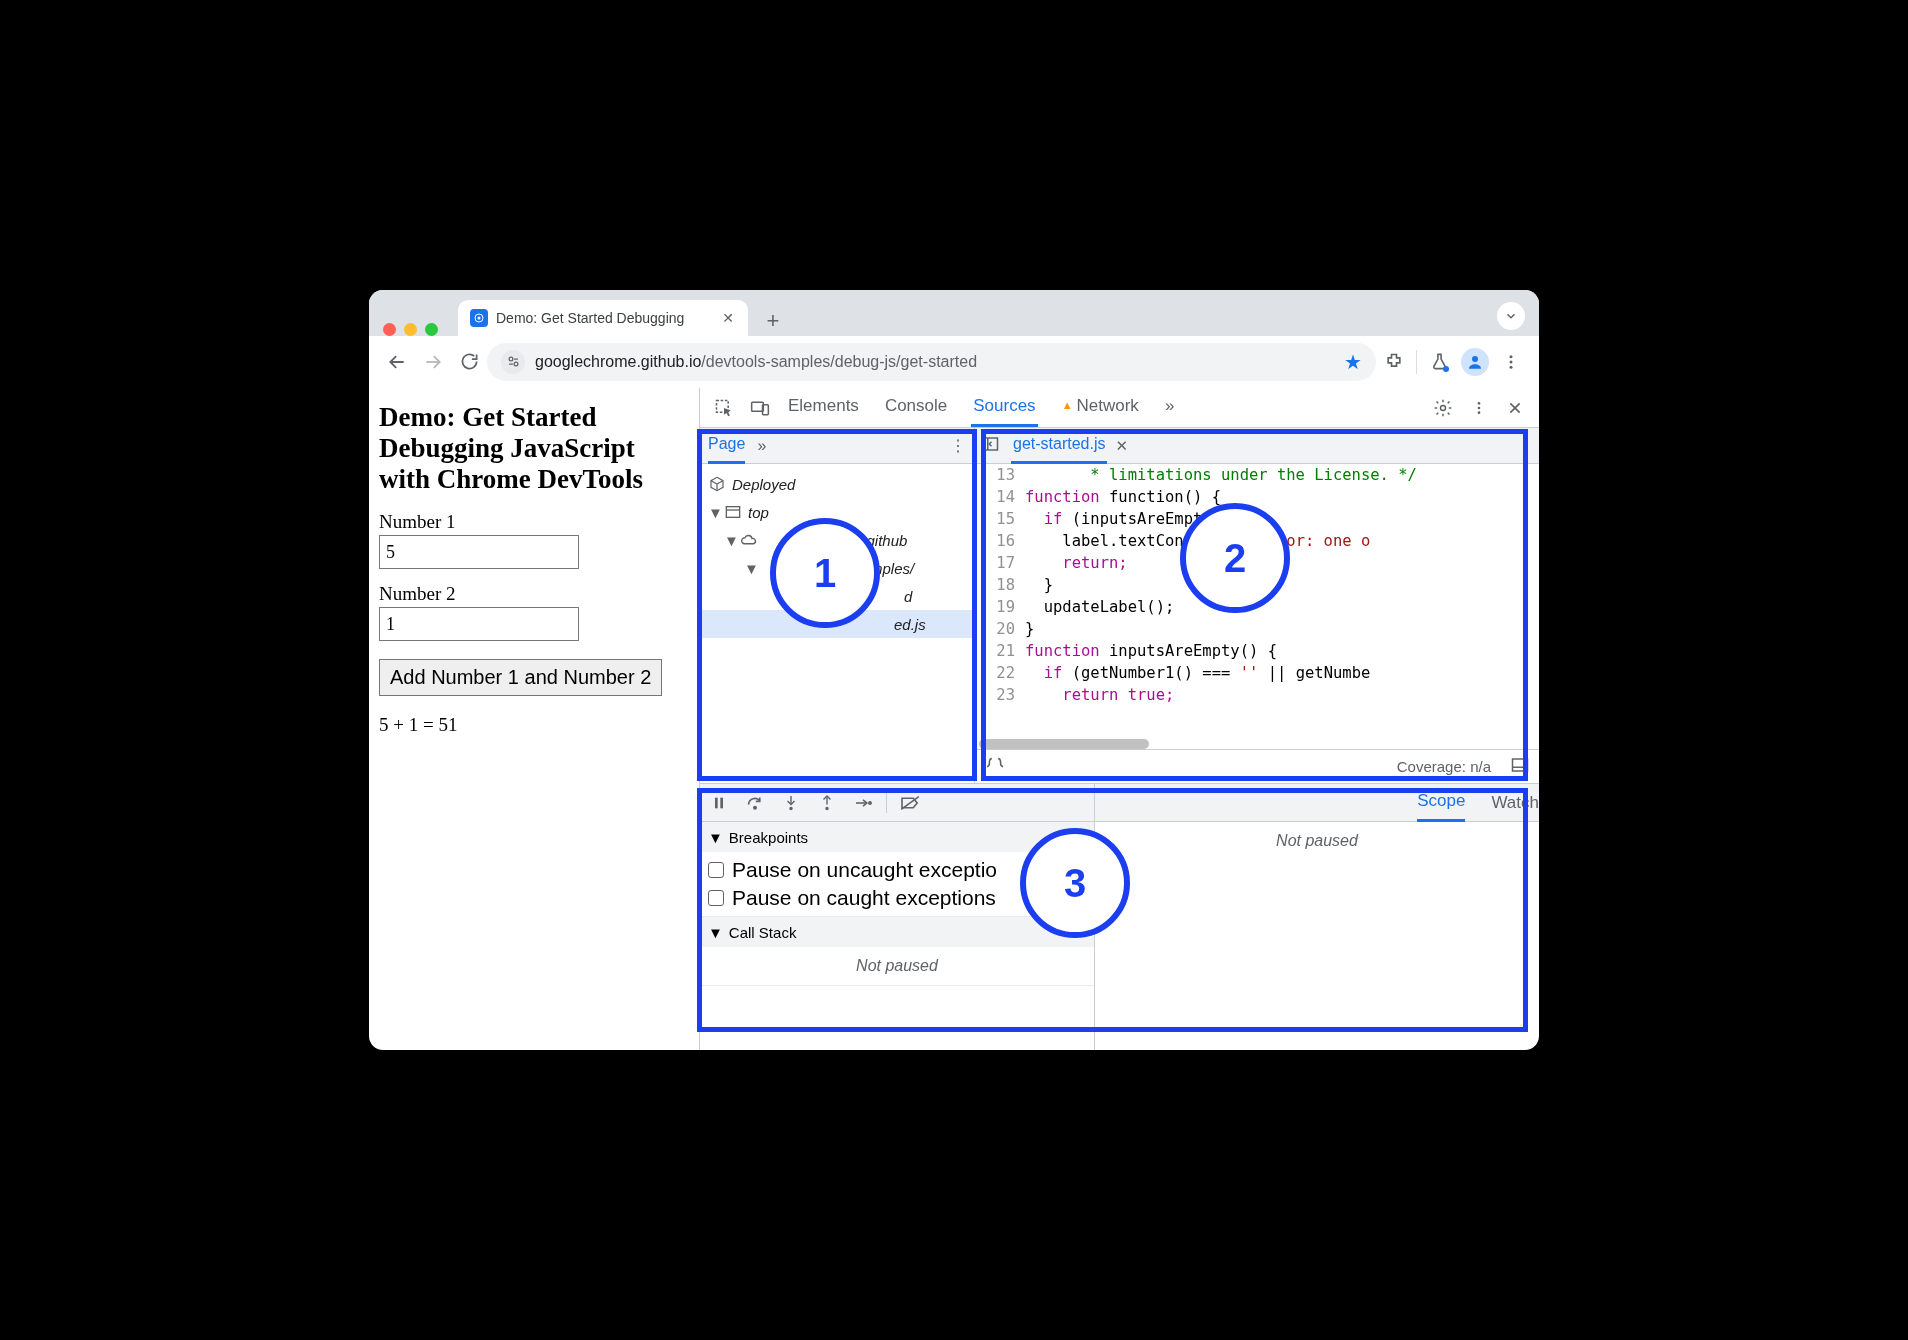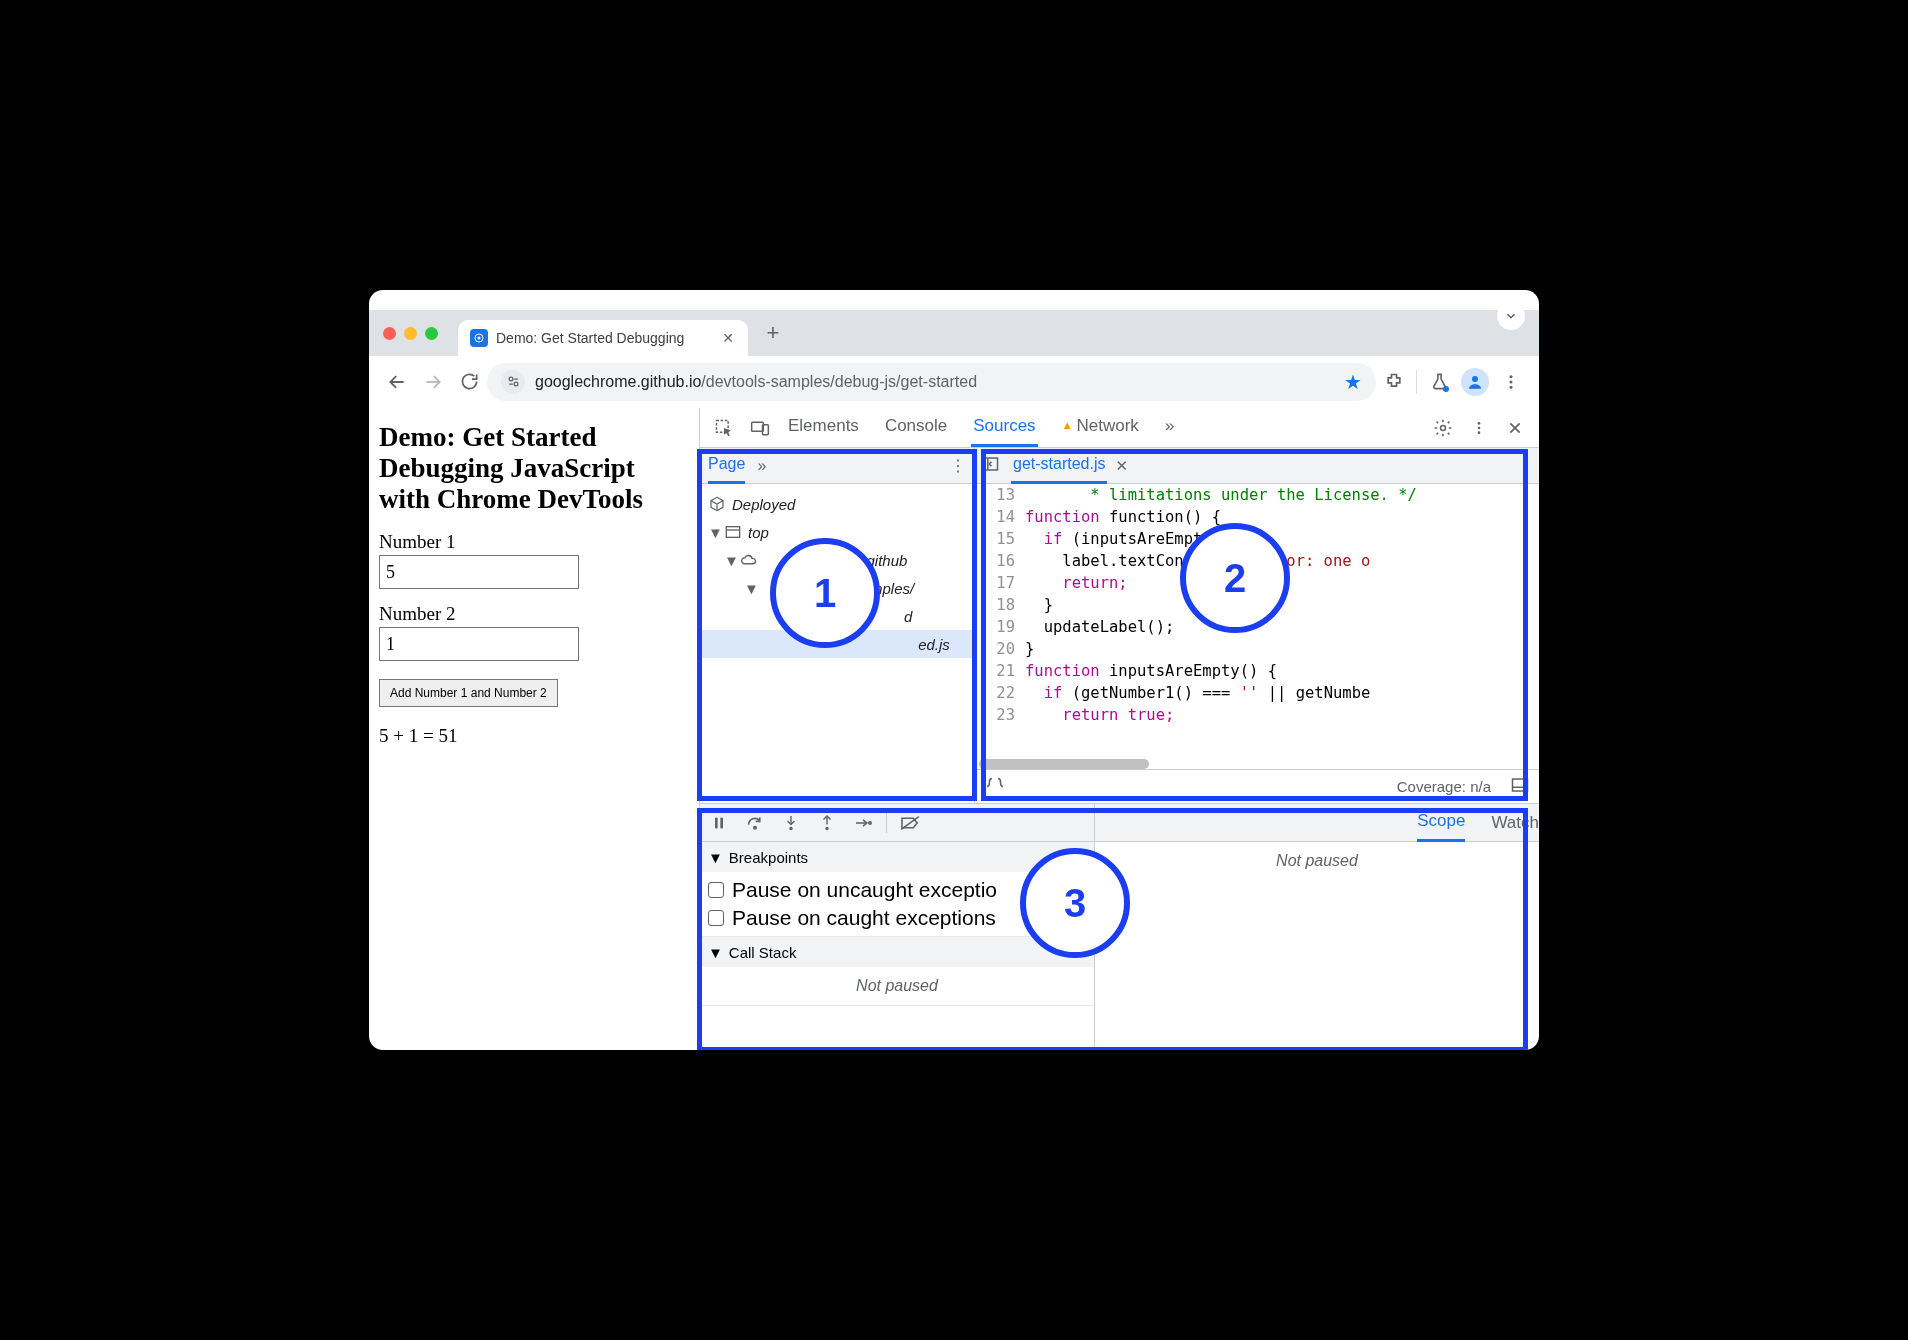--- a/index.html
+++ b/index.html
@@ -19,23 +19,22 @@
     border-radius: 14px;
     overflow: hidden;
     position: relative;
     box-shadow: 0 0 0 1px rgba(0,0,0,0.05);
   }
   
   .tabstrip {
     height: 46px;
     background: #dee1e6;
     display: flex;
-    align-items: center;
+    align-items: flex-end;
     padding-left: 14px;
-    margin-top: 20px;
   }
   .traffic { display:flex; gap:8px; margin-right:20px; }
   .dot { width:13px; height:13px; border-radius:50%; }
   .red{background:#ff5f57;} .yellow{background:#febc2e;} .green{background:#28c840;}
   .tab {
     background:#fff; height:36px; border-radius:10px 10px 0 0;
     margin-top:10px; display:flex; align-items:center; padding:0 12px;
     font-size:14px; gap:8px; width:290px; position:relative;
   }
   .tab-favicon{width:18px;height:18px;background:#1a73e8;border-radius:4px;display:flex;align-items:center;justify-content:center;}
@@ -52,42 +51,42 @@
   .omni-url .dim{color:#5f6368;}
   .omni-star{margin-left:auto;color:#1a73e8;font-size:20px;}
   .tb-divider{width:1px;height:24px;background:#dadce0;margin:0 4px;}
   .avatar{width:28px;height:28px;border-radius:50%;background:#cfe3fc;display:flex;align-items:center;justify-content:center;}
   
   .content{display:flex;height:calc(100% - 98px);}
   .page{width:330px;padding:14px 10px 0 10px;font-family:"Times New Roman",serif;}
   .page h1{font-size:27px;font-weight:bold;line-height:1.15;margin-bottom:16px;}
   .page label{display:block;font-size:19px;margin-top:6px;}
   .page input[type=text]{width:200px;height:34px;border:1px solid #767676;font-size:18px;padding:0 6px;margin-top:2px;font-family:inherit;}
-  .page button{margin-top:18px;padding:6px 10px;font-size:12px;background:#efefef;border:1px solid #767676;font-family:Arial,sans-serif;}
+  .page button{margin-top:18px;padding:6px 10px;font-size:20px;background:#efefef;border:1px solid #767676;font-family:Arial,sans-serif;}
   .page .result{margin-top:18px;font-size:19px;}
   
   .devtools{flex:1;display:flex;flex-direction:column;border-left:1px solid #cacdd1;font-family:".SFNSText-Regular","Segoe UI",Arial,sans-serif;}
   .dt-top{height:40px;display:flex;align-items:center;border-bottom:1px solid #cacdd1;padding:0 6px;gap:0;}
   .dt-top .icon-btn{width:36px;height:36px;display:flex;align-items:center;justify-content:center;color:#5f6368;}
   .dt-tabs{display:flex;gap:22px;margin-left:8px;font-size:17px;color:#5f6368;}
   .dt-tabs .t{padding:8px 2px;}
   .dt-tabs .active{color:#1a73e8;border-bottom:3px solid #1a73e8;}
   .dt-tabs .warn::before{content:"▲";color:#f29900;font-size:11px;margin-right:4px;position:relative;top:-2px;}
   .dt-top .spacer{flex:1;}
   
   .dt-body{flex:1;display:flex;flex-direction:column;position:relative;}
   .dt-row1{display:flex;height:355px;}
   .nav-pane{width:275px;border-right:1px solid #cacdd1;display:flex;flex-direction:column;background:#fff;}
   .nav-tabs{height:36px;background:#f1f3f4;border-bottom:1px solid #cacdd1;display:flex;align-items:center;padding:0 8px;gap:12px;}
   .nav-tabs .nt{font-size:16px;color:#1a73e8;border-bottom:3px solid #1a73e8;height:36px;display:flex;align-items:center;}
   .nav-tabs .chev{color:#5f6368;}
   .nav-tabs .dots{margin-left:auto;color:#5f6368;}
   .tree{padding:6px 0;font-size:15px;color:#202124;font-style:italic;}
   .tree .row{display:flex;align-items:center;height:28px;gap:6px;padding-left:8px;white-space:nowrap;overflow:hidden;}
-  .tree .row.selected{background:#dbe7fb;justify-content:center;}
+  .tree .row.selected{background:#dbe7fb;}
   .tree .tri{width:10px;display:inline-block;color:#5f6368;}
   .tree .cube,.tree .frame,.tree .cloud,.tree .folder,.tree .file{width:18px;height:18px;display:inline-flex;align-items:center;justify-content:center;color:#5f6368;}
   
   .code-pane{flex:1;display:flex;flex-direction:column;}
   .code-tabs{height:36px;background:#f1f3f4;border-bottom:1px solid #cacdd1;display:flex;align-items:center;padding:0 6px;gap:8px;}
   .code-tabs .ct{color:#1a73e8;border-bottom:3px solid #1a73e8;height:36px;display:flex;align-items:center;font-size:16px;padding:0 2px;}
   .code-tabs .cx{color:#5f6368;font-size:15px;}
   .code-tabs .panel-icon{color:#5f6368;margin-right:4px;}
   .code-view{flex:1;overflow:hidden;background:#fff;font-family:Menlo,Consolas,monospace;font-size:15.5px;line-height:22px;position:relative;}
   .code-view .line{display:flex;white-space:pre;}

